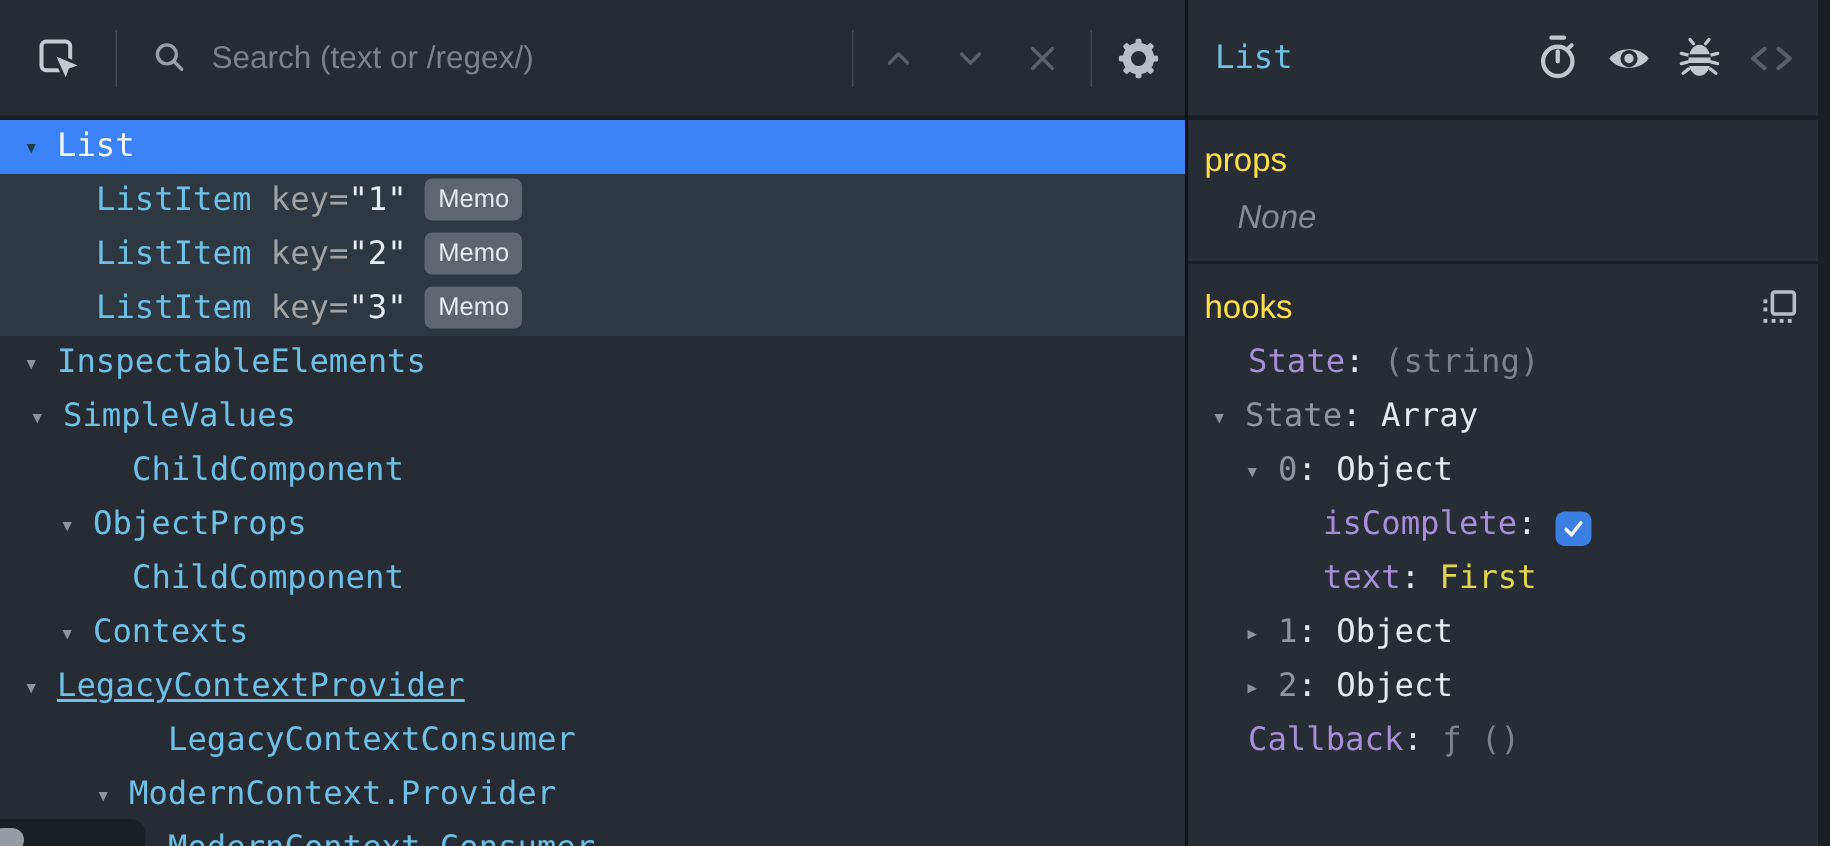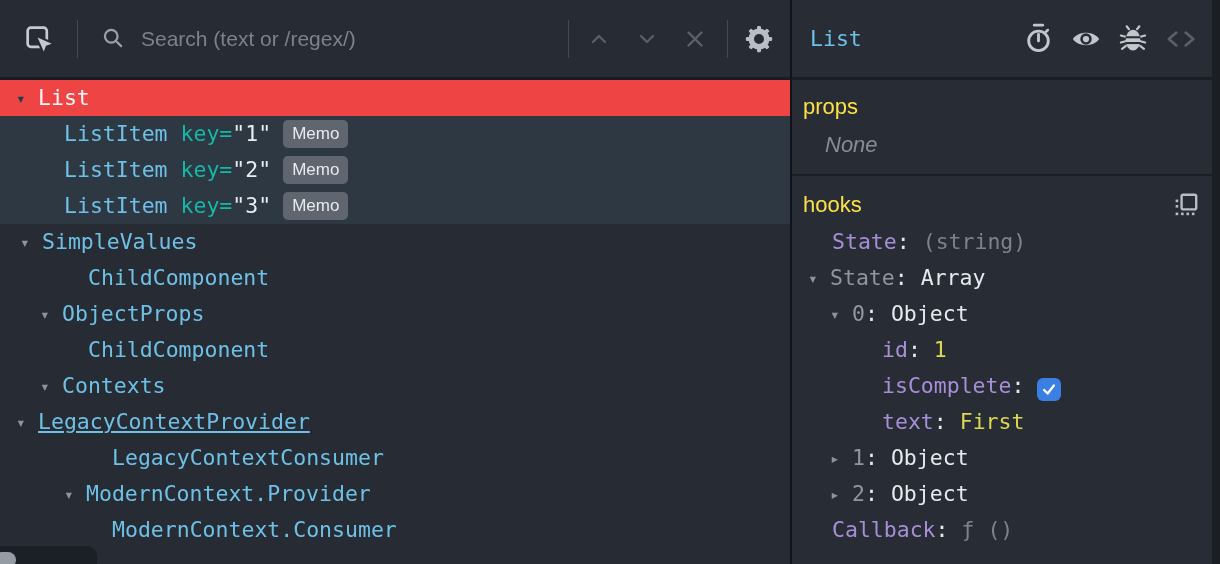--- a/index.html
+++ b/index.html
@@ -16,24 +16,24 @@
   .search-input { flex:1; background:transparent; border:none; outline:none;
                   font-family:"Liberation Sans", sans-serif; font-size:21px; color:#0ea5e9;
                   margin-left:14px; min-width:0; }
   .search-input::placeholder { color:#7b828c; }
 
   .tree { flex:1; position:relative; overflow:hidden; background:#272b33; }
   .trow { height:36px; line-height:36px; white-space:nowrap;
           font-family:"DejaVu Sans Mono", monospace; font-size:21.5px; color:#6ec0e6; }
   .trow .expander { display:inline-block; width:22px; margin-left:-24px; color:#8d949c;
                     font-size:16px; vertical-align:1px; }
-  .trow.sel { background:#ef4444; color:#f4f7f9; }
+  .trow.sel { background:#3b82f6; color:#f4f7f9; }
   .trow.sel .expander { color:#1d3d4d; }
   .trow.hl { background:#2d3843; }
-  .attr-key { color:#14b8a6;text-align:center; }
+  .attr-key { color:#a3a3a3;text-align:center; }
   .attr-val { color:#e8ecf1; }
   .badge { display:inline-block; margin-left:12px; background:#5f6670; color:#e8eaee;
            font-family:"Liberation Sans", sans-serif; font-size:17px; line-height:1;
            padding:5px 9px 6px; border-radius:5px; vertical-align:2px; }
   .hscroll-track { position:absolute; left:0; bottom:0; width:97px; height:18px;
                    background:#1b1f26; border-top-right-radius:10px; }
   .hscroll-thumb { position:absolute; left:-6px; bottom:-4px; width:22px; height:16px;
                    background:#969ca4; border-radius:8px; }
 
   
@@ -122,20 +122,21 @@
         </svg>
       </button>
     </div>
 
     <div class="tree" id="tree">
 
     <div class="trow sel" style="padding-left: 40px;"><span class="expander">▾</span><span>List</span></div>
         <div class="trow hl" style="padding-left: 64px;"><span>ListItem</span><span class="attr-key"> key=</span><span class="attr-val">"1"</span><span class="badge">Memo</span></div>
         <div class="trow hl" style="padding-left: 64px;"><span>ListItem</span><span class="attr-key"> key=</span><span class="attr-val">"2"</span><span class="badge">Memo</span></div>
         <div class="trow hl" style="padding-left: 64px;"><span>ListItem</span><span class="attr-key"> key=</span><span class="attr-val">"3"</span><span class="badge">Memo</span></div>
+        <div class="trow" style="padding-left: 40px;"><span class="expander">▾</span><span>InspectableElements</span></div>
         <div class="trow" style="padding-left: 44px;"><span class="expander">▾</span><span>SimpleValues</span></div>
         <div class="trow" style="padding-left: 88px;"><span>ChildComponent</span></div>
         <div class="trow" style="padding-left: 64px;"><span class="expander">▾</span><span>ObjectProps</span></div>
         <div class="trow" style="padding-left: 88px;"><span>ChildComponent</span></div>
         <div class="trow" style="padding-left: 64px;"><span class="expander">▾</span><span>Contexts</span></div>
         <div class="trow" style="padding-left: 40px; text-decoration: underline;"><span class="expander">▾</span><span>LegacyContextProvider</span></div>
         <div class="trow" style="padding-left: 112px;"><span>LegacyContextConsumer</span></div>
         <div class="trow" style="padding-left: 88px;"><span class="expander">▾</span><span>ModernContext.Provider</span></div>
         <div class="trow" style="padding-left: 112px;"><span>ModernContext.Consumer</span></div>
         <div class="hscroll-track">
@@ -211,21 +212,20 @@
                 <rect x="11.5" y="19" width="2.4" height="2.4"></rect>
                   <rect x="16.5" y="19" width="2.4" height="2.4"></rect>
               </g>
             </svg>
           </button>
         </div>
         <div id="hookrows">
             <div class="hrow" style="padding-left: 40px;"><span class="c-purple">State</span><span class="c-white">:</span><span class="hval c-dim">(string)</span></div>
             <div class="hrow" style="padding-left: 40px;"><span class="expander">▾</span><span class="c-gray">State</span><span class="c-white">:</span><span class="hval c-white">Array</span></div>
             <div class="hrow" style="padding-left: 62px;"><span class="expander">▾</span><span class="c-gray">0</span><span class="c-white">:</span><span class="hval c-white">Object</span></div>
-            <div class="hrow" style="padding-left: 90px;"><span class="c-purple">id</span><span class="c-white">:</span><span class="hval c-yellow">1</span></div>
             <div class="hrow" style="padding-left: 90px;"><span class="c-purple">isComplete</span><span class="c-white">:</span><span class="checkbox">
                 <svg width="16" height="15" viewBox="0 0 18 16">
                   <polyline points="3.5,8.5 7.5,12.5 14.5,3.5" fill="none" stroke="#ffffff" stroke-width="2.6" stroke-linecap="round" stroke-linejoin="round"></polyline>
                 </svg>
               </span></div>
             <div class="hrow" style="padding-left: 90px;"><span class="c-purple">text</span><span class="c-white">:</span><span class="hval c-yellow">First</span></div>
             <div class="hrow" style="padding-left: 62px;"><span class="expander">▸</span><span class="c-gray">1</span><span class="c-white">:</span><span class="hval c-white">Object</span></div>
             <div class="hrow" style="padding-left: 62px;"><span class="expander">▸</span><span class="c-gray">2</span><span class="c-white">:</span><span class="hval c-white">Object</span></div>
             <div class="hrow" style="padding-left: 40px;"><span class="c-purple">Callback</span><span class="c-white">:</span><span class="hval c-dim">ƒ ()</span></div>
           </div>

